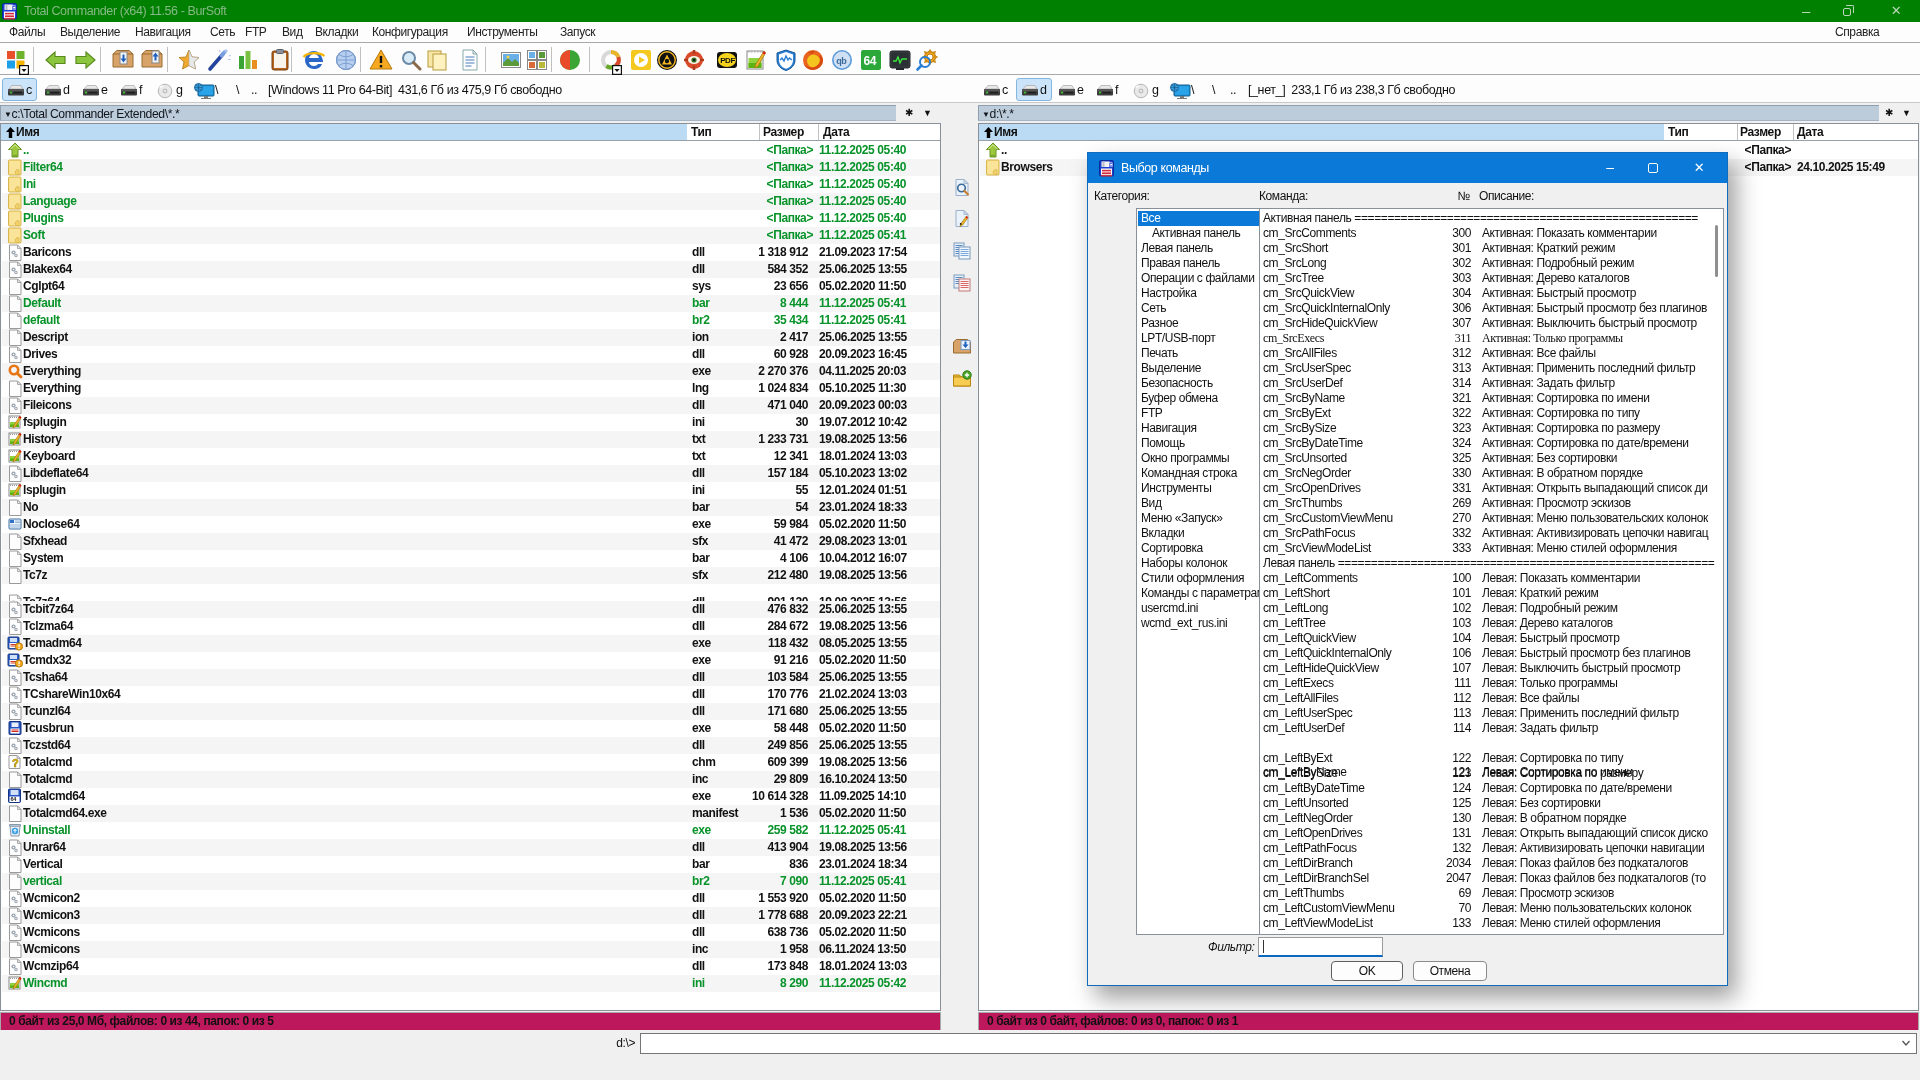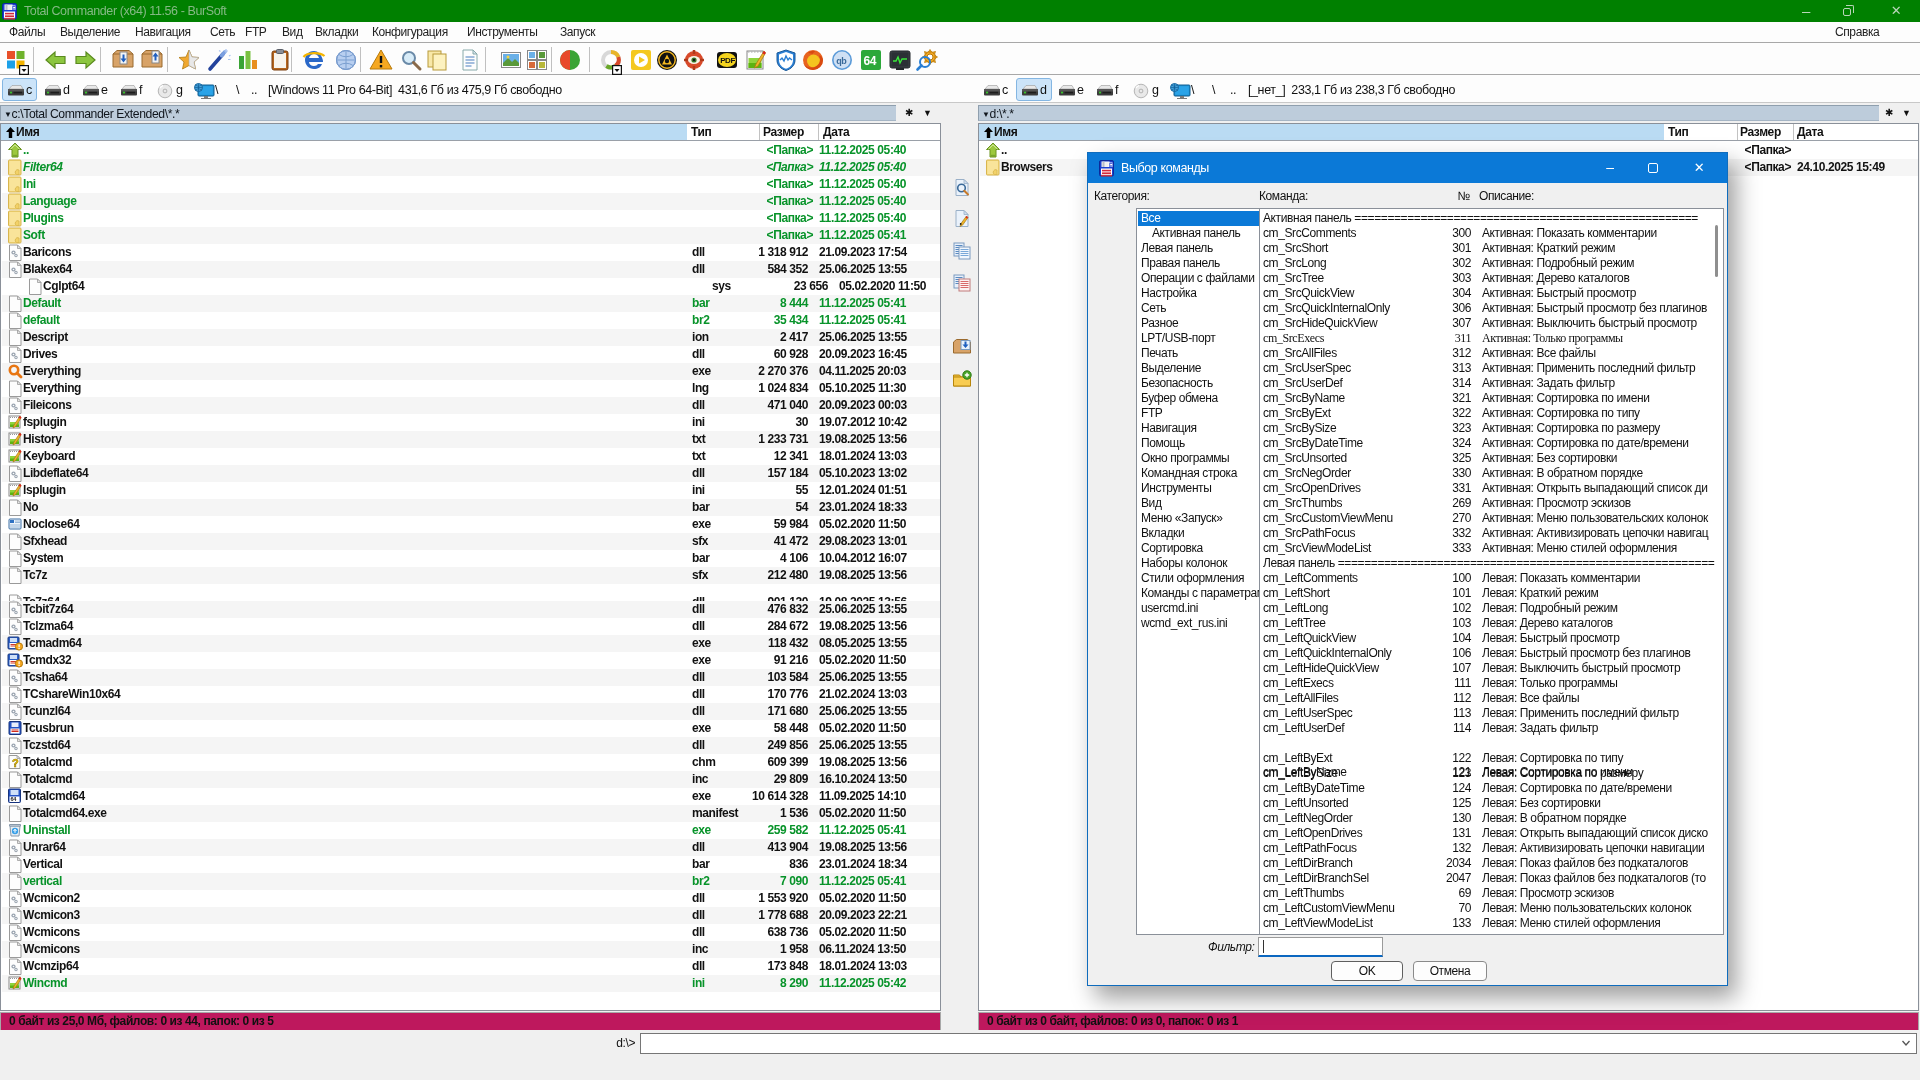--- a/index.html
+++ b/index.html
@@ -489,21 +489,21 @@
           <svg width="16" height="17" viewBox="0 0 16 17">
             <path d="M8 1 L14.5 7.5 H11 V15 H5 V7.5 H1.5 Z" fill="#9cc83e" stroke="#6a9420" stroke-width="1"></path>
             <path d="M8 2.8 L12.5 7.2 M8 2.8 L3.5 7.2" stroke="#d8eca8" stroke-width="1"></path>
             <rect x="5.8" y="12.8" width="4.4" height="2" fill="#7aa42c"></rect>
           </svg>
         </span>
         <span class="nm">..</span>
         <span class="sz" style="width:171px;">&lt;Папка&gt;</span>
         <span class="dt">11.12.2025 05:40</span>
       </div>
-      <div class="row alt grn" style="top:35px;font-style:italic;">
+      <div class="row alt grn" style="top:35px;">
         <span class="ric">
           <svg width="16" height="17" viewBox="0 0 16 17">
             <rect x="1.5" y="1" width="12.5" height="15" rx="1" fill="#f7dd80" stroke="#d8b54e" stroke-width="1"></rect>
             <rect x="2.5" y="2" width="10.5" height="13" fill="#f9e49a"></rect>
             <path d="M12 11 v4.5 h-2.5 a2 2 0 0 1 2.5 -4.5Z" fill="#f2d269" stroke="#d8b54e" stroke-width="0.8"></path>
           </svg>
         </span>
         <span class="nm">Filter64</span>
         <span class="sz" style="width:171px;">&lt;Папка&gt;</span>
         <span class="dt">11.12.2025 05:40</span>
@@ -581,21 +581,21 @@
             <circle cx="6.5" cy="8.5" r="0.8" fill="#fff"></circle>
             <circle cx="9" cy="11.5" r="1.7" fill="#9aa4b0"></circle>
             <circle cx="9" cy="11.5" r="0.7" fill="#fff"></circle>
           </svg>
         </span>
         <span class="nm">Blakex64</span>
         <span class="ex">dll</span>
         <span class="sz">584 352</span>
         <span class="dt">25.06.2025 13:55</span>
       </div>
-      <div class="row" style="top:154px;margin-left:20px;">
+      <div class="row" style="top:154px;">
         <span class="ric">
           <svg width="16" height="17" viewBox="0 0 16 17">
             <path d="M2.5 1 h8 l3.5 3.5 v12 H2.5 Z" fill="#fdfdfd" stroke="#9a9a9a" stroke-width="1"></path>
             <path d="M10.5 1 l3.5 3.5 h-3.5 Z" fill="#e8e8e8" stroke="#9a9a9a" stroke-width="0.8"></path>
           </svg>
         </span>
         <span class="nm">Cglpt64</span>
         <span class="ex">sys</span>
         <span class="sz">23 656</span>
         <span class="dt">05.02.2020 11:50</span>

